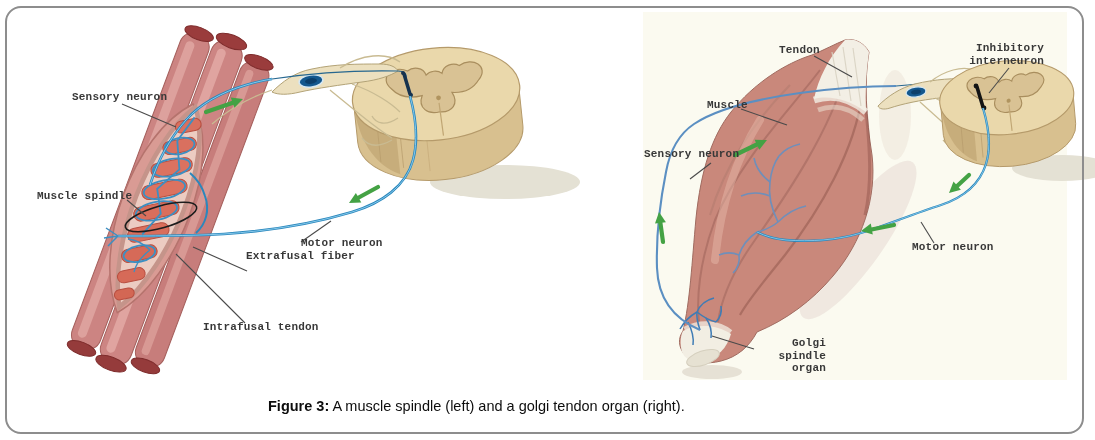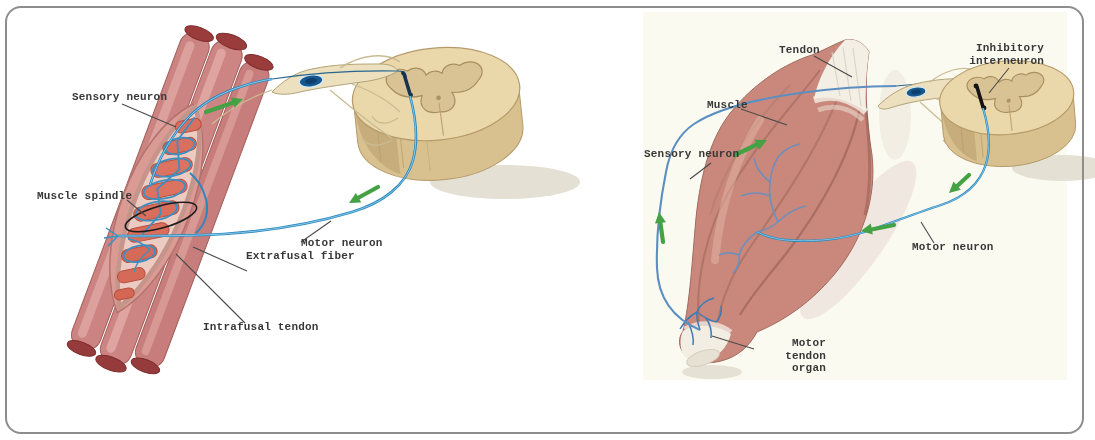--- a/index.html
+++ b/index.html
@@ -308,17 +308,20 @@
   <span class="lbl" style="left:37px;top:190px">Muscle spindle</span>
   <span class="lbl" style="left:301px;top:237px">Motor neuron</span>
   <span class="lbl" style="left:246px;top:250px">Extrafusal fiber</span>
   <span class="lbl" style="left:203px;top:321px">Intrafusal tendon</span>
 
   <span class="lbl" style="left:779px;top:44px">Tendon</span>
   <span class="lbl" style="left:707px;top:99px">Muscle</span>
   <span class="lbl" style="left:644px;top:148px">Sensory neuron</span>
   <span class="lbl wrap" style="left:968px;top:42px;width:76px">Inhibitory interneuron</span>
   <span class="lbl" style="left:912px;top:241px">Motor neuron</span>
-  <span class="lbl wrap" style="left:750px;top:337px;width:76px">Motor tendon organ</span>
-
+  <span class="lbl wrap" style="left:750px;top:337px;width:76px">Golgi spindle organ</span>
+
+  <div class="caption">
+    <b>Figure 3:</b><span> A muscle spindle (left) and a golgi tendon organ (right).</span>
+  </div>
 
   <div class="frame"></div>
 </div>
 
 </body></html>

